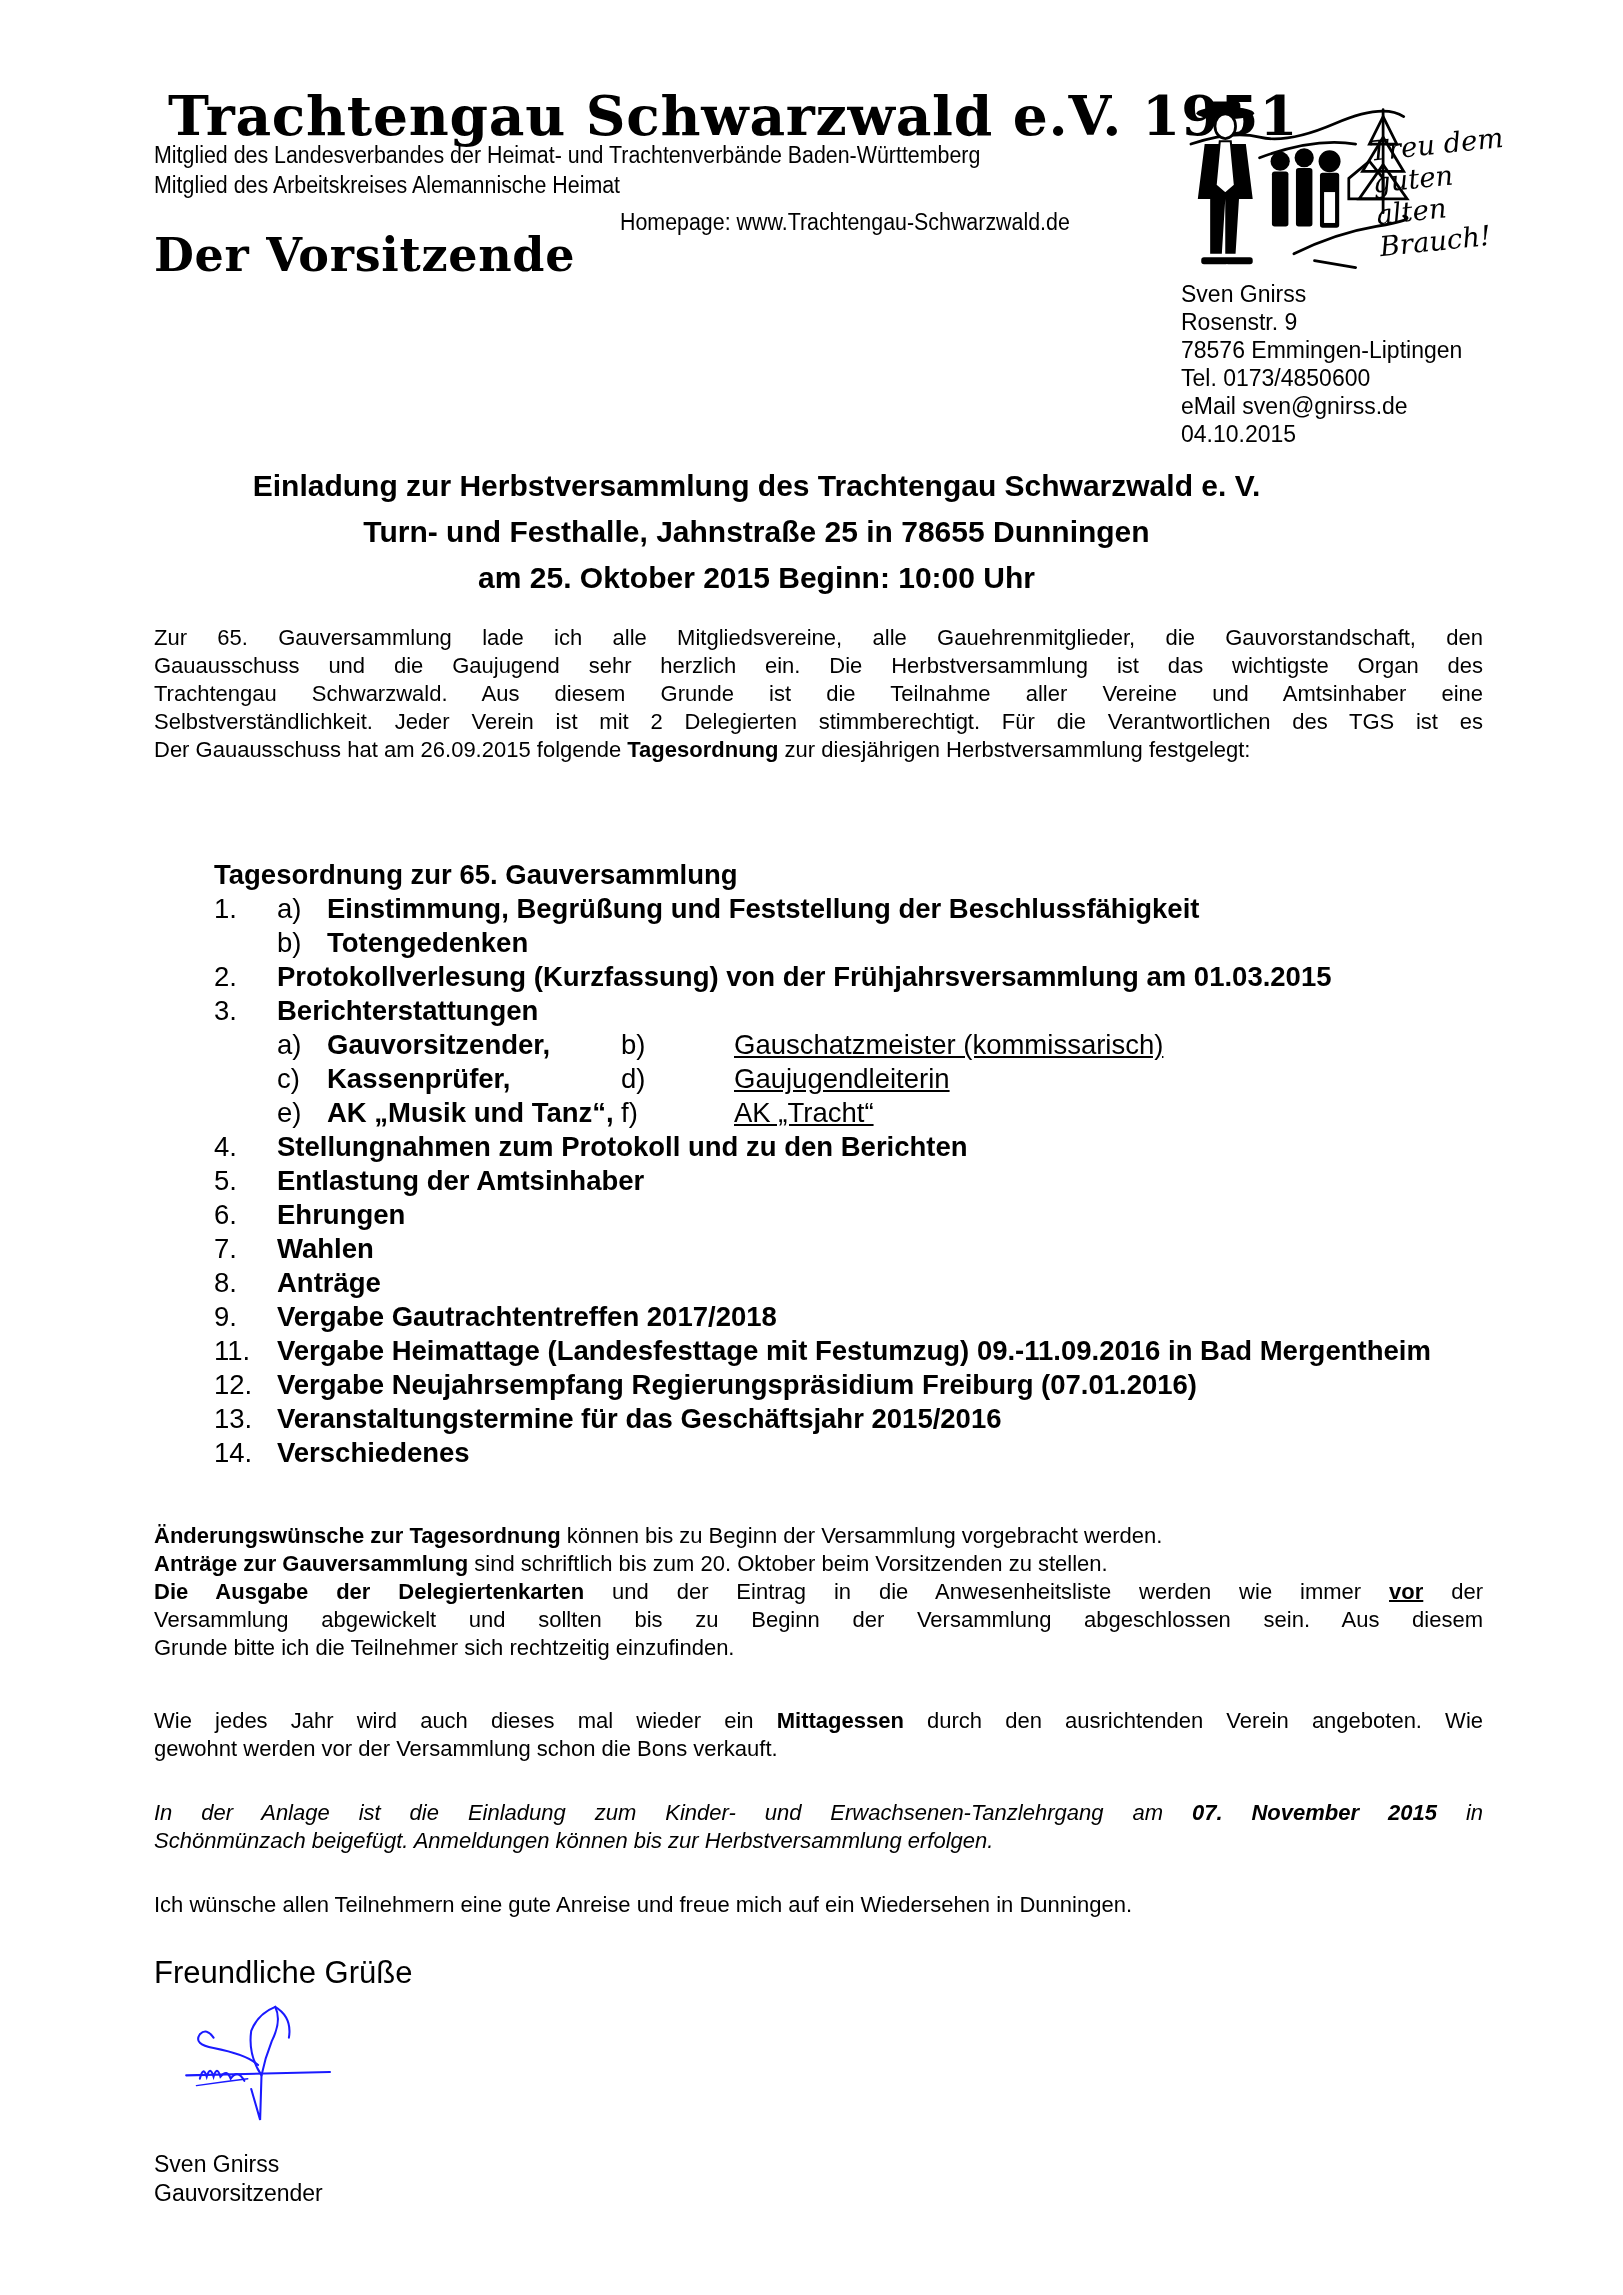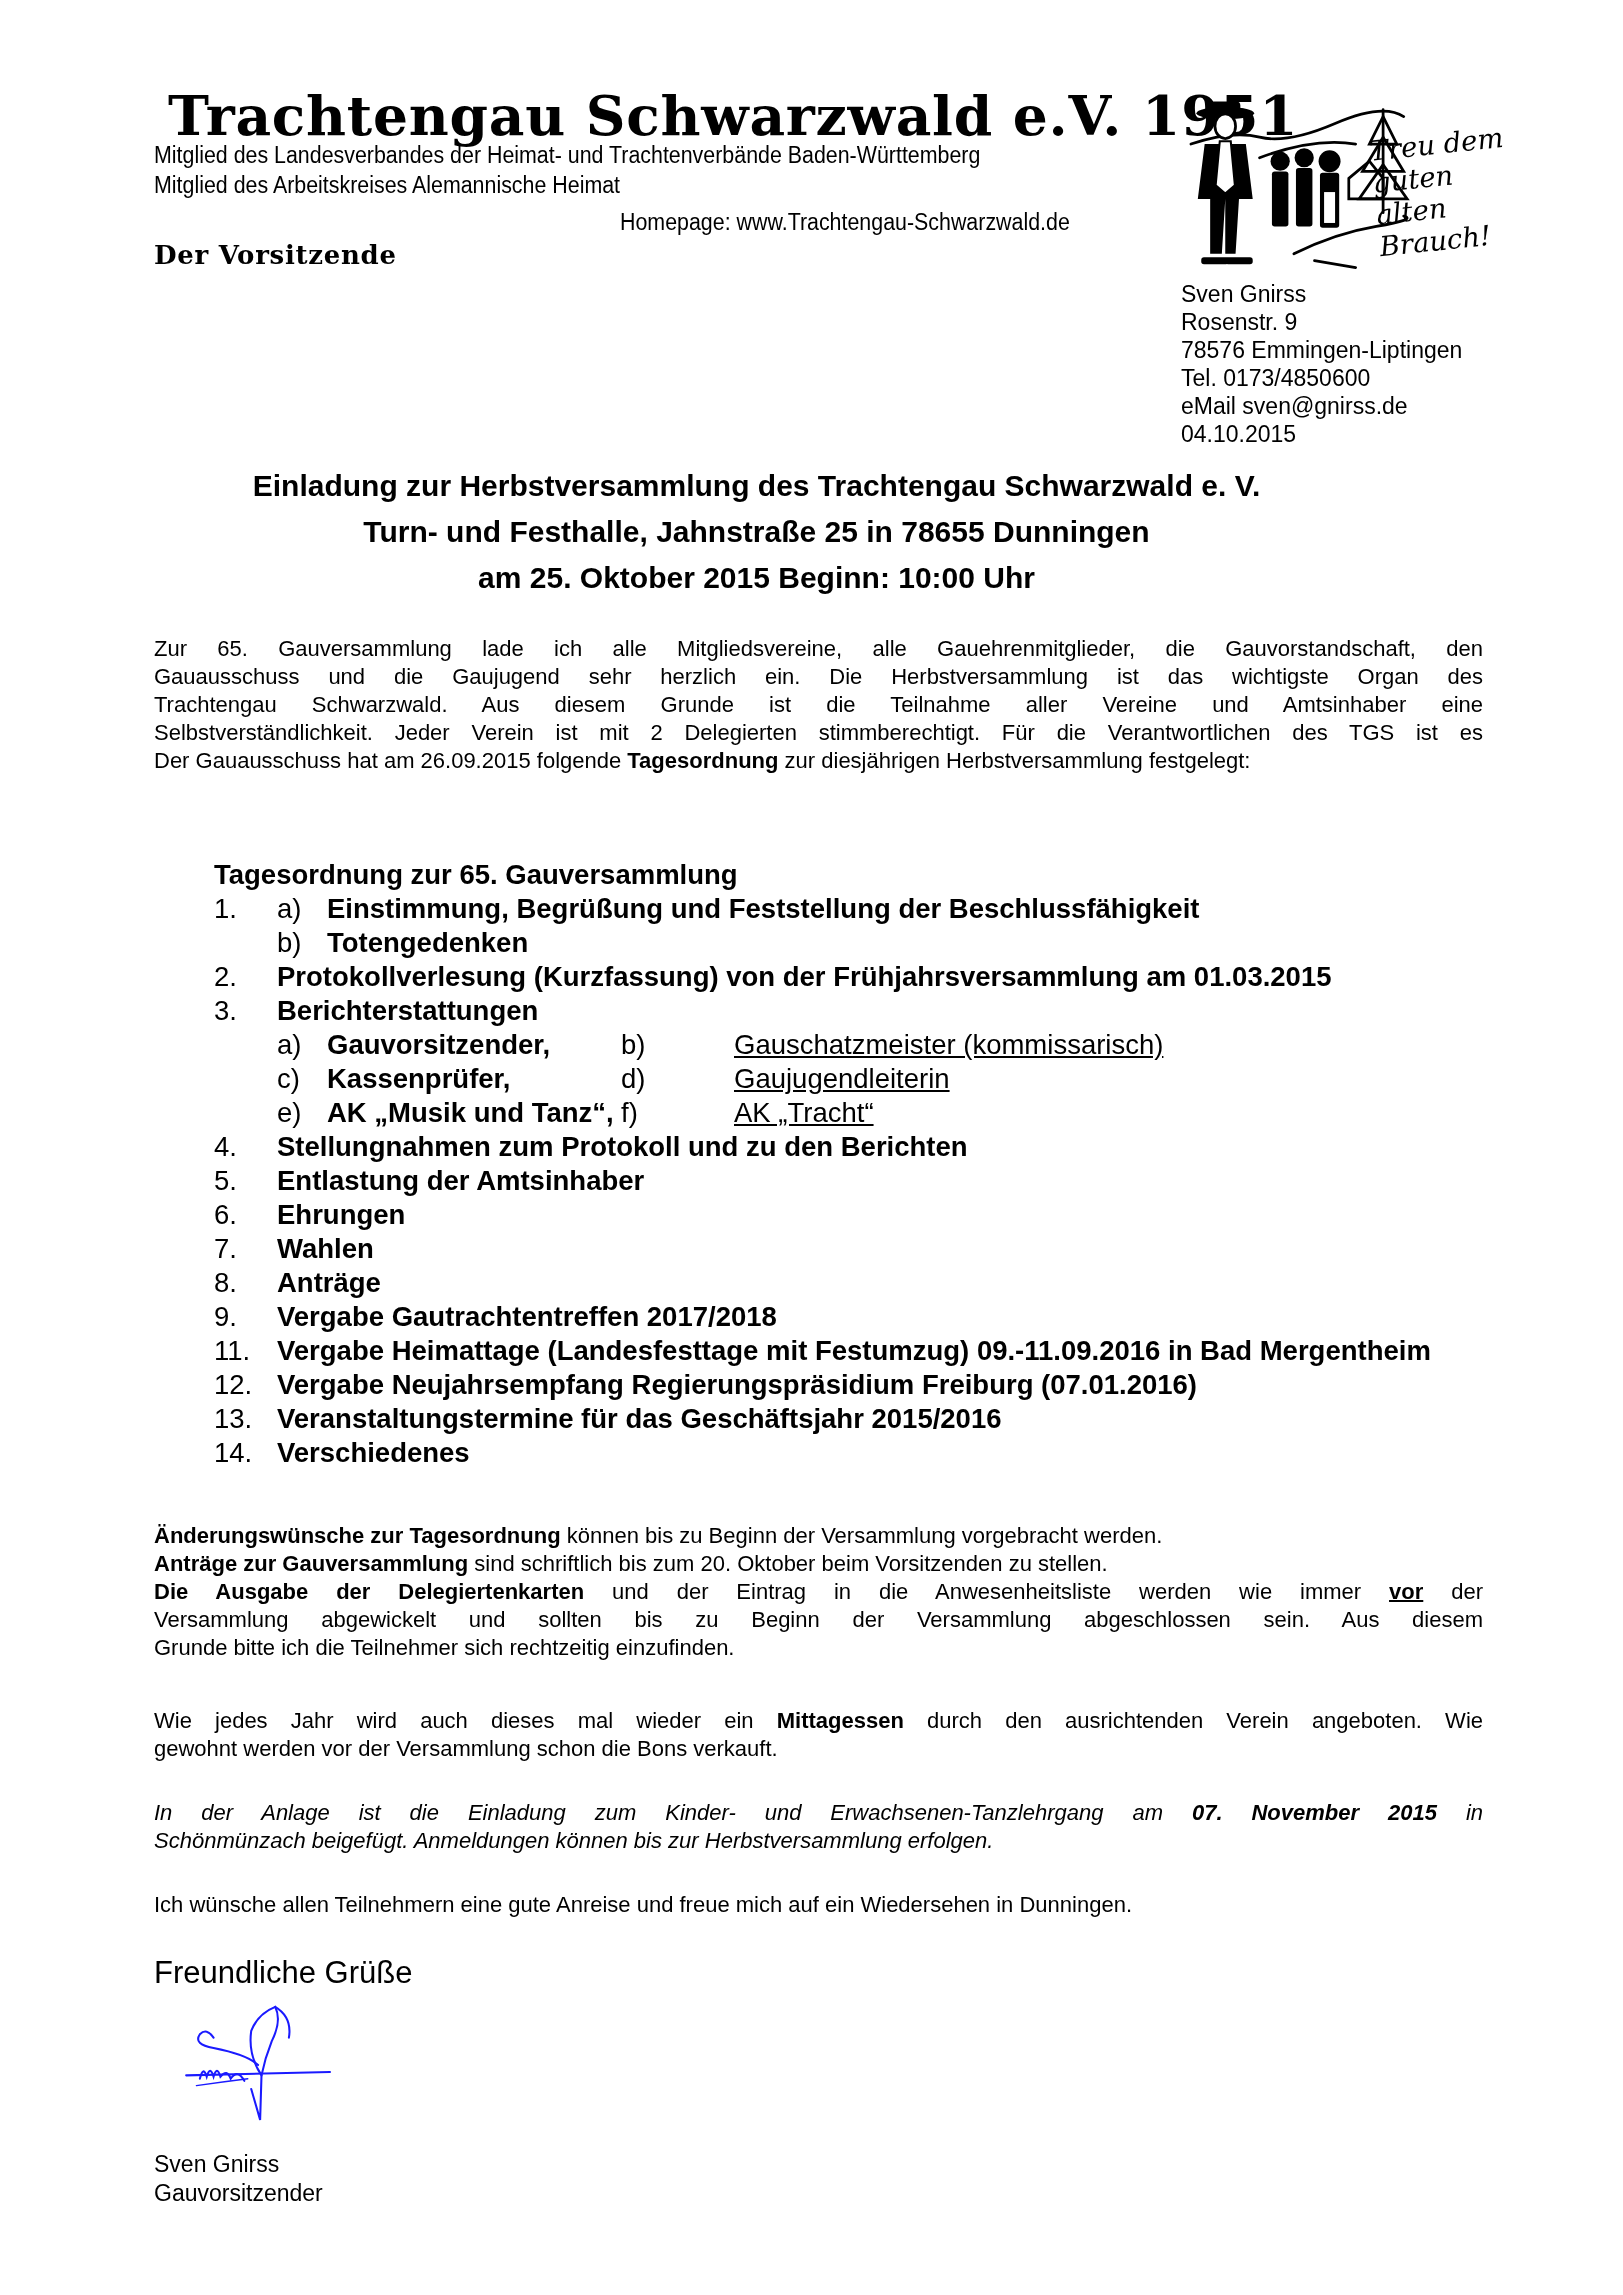--- a/index.html
+++ b/index.html
@@ -5,38 +5,38 @@
   html, body { margin: 0; padding: 0; background: #ffffff; }
   body { width: 1623px; height: 2295px; position: relative; overflow: hidden;
          font-family: "Liberation Sans", sans-serif; color: #000; }
   .abs { position: absolute; }
   .blackletter { font-family: "DejaVu Serif", "Liberation Serif", serif; font-weight: bold; font-style: normal; letter-spacing: 0.7px; }
   #org-title { left: 168px; top: 85px; font-size: 54px; line-height: 62px; white-space: nowrap; transform: scaleX(1.02); transform-origin: left; }
   .member { left: 154px; font-size: 23px; line-height: 27.5px; white-space: nowrap; transform: scaleX(0.93); transform-origin: left; }
   #member1 { top: 142px; }
   #member2 { top: 172px; }
   #homepage { left: 620px; top: 209px; font-size: 23px; white-space: nowrap; transform: scaleX(0.93); transform-origin: left; }
-  #chair-title { left: 154px; top: 231px; font-size: 26px; line-height: 48px; white-space: nowrap; }
+  #chair-title { left: 154px; top: 231px; font-size: 46px; line-height: 48px; white-space: nowrap; }
 
   #logo { left: 1177px; top: 96px; width: 323px; height: 175px; }
   #slogan { left: 1368px; top: 135px; font-family: "DejaVu Serif", serif; font-style: italic; font-size: 27.5px; line-height: 32px; transform: rotate(-6deg); transform-origin: left top; }
   #slogan div { white-space: nowrap; }
 
   #address { left: 1181px; top: 280px; font-size: 23px; line-height: 28px; }
   #address div { white-space: nowrap; }
 
   .heading { left: 0; width: 1623px; text-align: center; font-weight: bold; font-size: 30px; line-height: 38px; white-space: nowrap; }
   #heading1 { top: 467px; left: -55px; }
   #heading2 { top: 513px; left: -55px; }
   #heading3 { top: 559px; left: -55px; }
 
   .para { left: 154px; width: 1329px; font-size: 22px; line-height: 28px; text-align: justify; }
   .para .line { display: block; white-space: nowrap; text-align-last: justify; text-align: justify; }
   .para .line.last { text-align-last: left; }
-  #intro { top: 624px; margin-top: 11px; }
+  #intro { top: 624px; }
 
   #agenda { left: 214px; top: 827px; font-size: 27.5px; line-height: 34px; }
   #agenda-title { font-weight: bold; font-size: 27.5px; white-space: nowrap; margin-top: 31px; }
   .ag-row { position: relative; height: 34px; white-space: nowrap; }
   .ag-num { position: absolute; left: 0; }
   .ag-sub { position: absolute; left: 63px; }
   .ag-text { position: absolute; left: 63px; font-weight: bold; }
   .ag-text.sub { left: 113px; }
   .ag-sub2 { position: absolute; left: 407px; }
   .ag-text2 { position: absolute; left: 520px; text-decoration: underline; }

